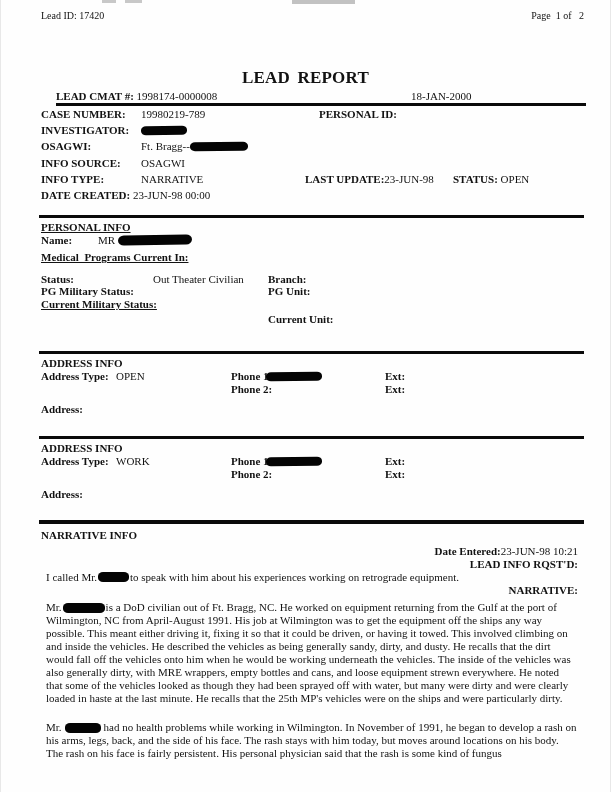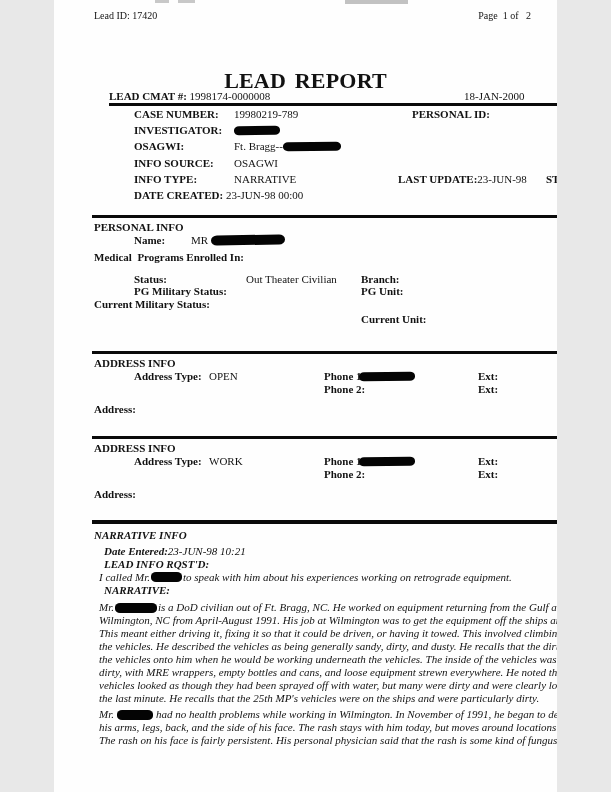--- a/index.html
+++ b/index.html
@@ -1,74 +1,74 @@
 <!DOCTYPE html>
 <html><head>
 <meta charset="utf-8">
 <style>
   html,body{margin:0;padding:0;background:#e8e8e8;}
   .sheet{
-    position:relative;width:503px;height:792px;margin:0 auto;
+    position:relative;width:609px;height:792px;margin:0 auto;
     background:#fefefe;color:#121212;
     font-family:"Liberation Serif","DejaVu Serif",serif;
     font-size:11px;overflow:hidden;
   }
   .lbl{font-weight:700;}
-  .at{position:absolute;white-space:nowrap;margin-left:40px;}
+  .at{position:absolute;white-space:nowrap;}
   .keep-sp{white-space:pre;}
 
   
   .artifact{position:absolute;opacity:.55;}
   .a1{top:0;left:101px;width:14px;height:3px;background:#9a9a9a;}
   .a1b{top:0;left:124px;width:17px;height:3px;background:#9a9a9a;}
   .a2{top:0;left:291px;width:63px;height:4px;background:#8f8f8f;}
 
   
   .hdr-left{position:absolute;top:10px;left:40px;font-size:10px;}
   .hdr-right{position:absolute;top:10px;right:26px;font-size:10px;}
 
   
   .title{position:absolute;top:68px;left:0;width:100%;text-align:center;
-         font-size:22px;font-weight:700;word-spacing:3px;letter-spacing:.2px;}
+         font-size:17px;font-weight:700;word-spacing:3px;letter-spacing:.2px;}
   .cmat{position:absolute;top:90px;left:40px;right:26px;height:14px;}
   .cmat-main{position:absolute;left:15px;}
   .cmat-date{position:absolute;left:370px;text-align:right;}
 
   
   .rule{position:absolute;background:#0a0a0a;}
   .hr1{top:103px;left:55px;width:530px;height:3px;}
   .hr2{top:215px;left:38px;width:545px;height:3px;}
   .hr3{top:351px;left:38px;width:545px;height:2.5px;}
   .hr4{top:436px;left:38px;width:545px;height:2.5px;}
   .hr5{top:520px;left:38px;width:545px;height:3.5px;}
 
   
   .case{position:absolute;top:108px;left:40px;right:26px;}
   .case .row{position:relative;height:16.2px;}
   .c-l{left:0;} .c-v{left:100px;} .c-r{left:278px;} .c-lu{left:264px;} .c-st{left:412px;}
 
   
-  .personal{position:absolute;top:221px;left:40px;right:26px;}
+  .personal{position:absolute;top:221px;left:40px;right:26px;text-decoration:underline;}
   .personal .row{position:relative;height:12.5px;}
   .m6{margin-top:6.5px;} .m5{margin-top:5px;} .m9{margin-top:9px;} .m3{margin-top:3px;}
   .p-v{left:57px;} .p-sv{left:112px;} .p-b{left:227px;}
 
   
   .addr{position:absolute;left:40px;right:26px;}
   .addr-home{top:357px;} .addr-work{top:442px;}
   .addr .row{position:relative;height:13px;}
   .m7{margin-top:7px;}
   .a-v{left:75px;} .a-p{left:190px;} .a-pv{left:225px;} .a-e{left:344px;}
 
   
-  .narr{position:absolute;top:529px;left:40px;width:537px;font-style:italic;}
+  .narr{position:absolute;top:529px;left:40px;width:537px;}
   .narr .line{position:relative;height:13px;}
-  .ind10{padding-left:10px;} .ind5{padding-left:5px;}
+  .ind10{padding-left:10px;text-align:right;} .ind5{padding-left:5px;}
   .para{margin-top:4px;padding-left:5px;line-height:13px;text-align:left;}
-  .para-gap{margin-top:3px;}
+  .para-gap{margin-top:16px;}
   .narr-called{height:14px;}
 
   
   .bar{display:inline-block;background:#040404;border-radius:5px/4px;vertical-align:-1px;}
   .bar-inv{width:46px;height:9px;transform:rotate(-.8deg);}
   .bar-subj{width:58px;height:9px;transform:rotate(-.6deg);}
   .bar-name{width:74px;height:10px;transform:rotate(-1deg);border-radius:6px/5px;}
   .bar-ph{width:56px;height:9px;transform:rotate(-.7deg);}
   .bar-called{width:31px;height:10px;margin:0 1px;}
   .bar-p1{width:42px;height:10px;margin:0 1px;vertical-align:-2px;}
@@ -127,21 +127,21 @@
   </div>
 
   <div class="rule hr2"></div>
 
   <div class="personal">
     <div class="row lbl">PERSONAL INFO</div>
     <div class="row">
       <span class="at c-l lbl">Name:</span>
       <span class="at p-v"><span class="keep-sp">MR </span><span class="bar bar-name"></span></span>
     </div>
-    <div class="row m5 lbl keep-sp">Medical  Programs Enrolled In:</div>
+    <div class="row m5 lbl keep-sp">Medical  Programs Current In:</div>
     <div class="row m9">
       <span class="at c-l lbl">Status:</span>
       <span class="at p-sv">Out Theater Civilian</span>
       <span class="at p-b lbl">Branch:</span>
     </div>
     <div class="row">
       <span class="at c-l lbl">PG Military Status:</span>
       <span class="at p-b lbl">PG Unit:</span>
     </div>
     <div class="row lbl">Current Military Status:</div>

